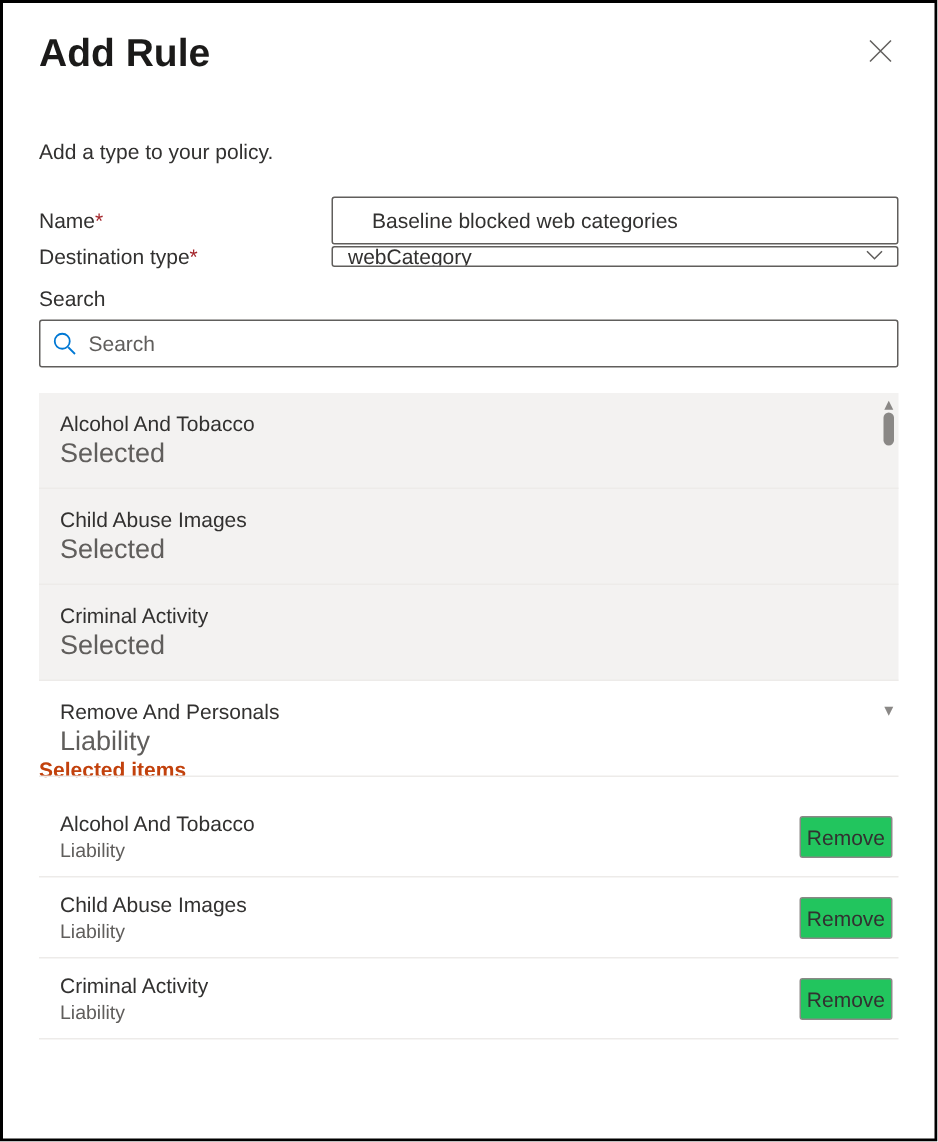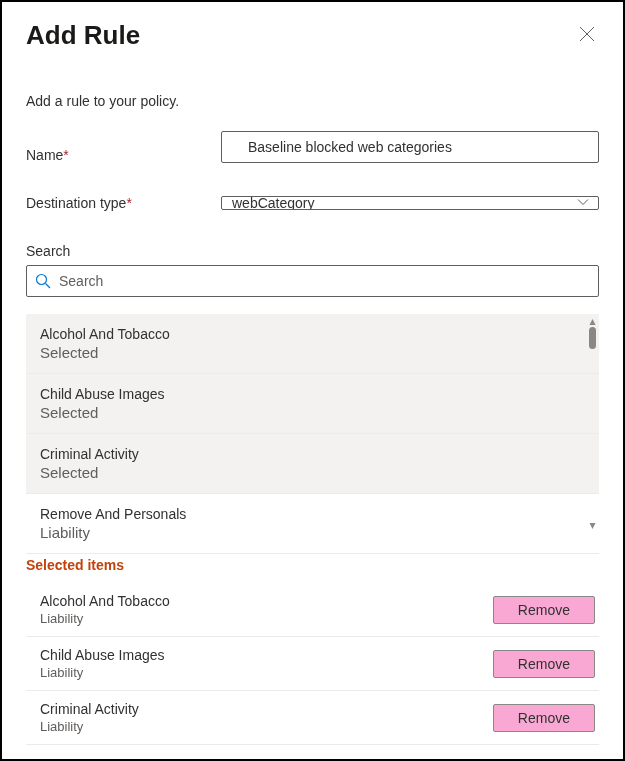--- a/index.html
+++ b/index.html
@@ -36,22 +36,22 @@
       color: #605e5c;
     }
     .close-btn svg { width: 16px; height: 16px; }
     .subtitle {
       font-size: 14px;
       color: #323130;
       margin-bottom: 22px;
     }
     .field-row {
       display: flex;
-      align-items: flex-end;
-      margin-bottom: 32px;
+      align-items: center;
+      margin-bottom: 0;
     }
     .field-label {
       width: 195px;
       font-size: 14px;
       color: #323130;
     }
     .req { color: #a4262c; }
     .text-input {
       flex: 1;
       height: 32px;
@@ -132,21 +132,21 @@
     }
     .list-item.selected {
       background: #f3f2f1;
     }
     .item-title {
       font-size: 14px;
       color: #323130;
       margin-bottom: 2px;
     }
     .item-sub {
-      font-size: 15px;
+      font-size: 18px;
       color: #605e5c;
     }
     .scroll-track {
       position: absolute;
       right: 0;
       top: 0;
       width: 13px;
       height: 100%;
       display: flex;
       flex-direction: column;
@@ -185,24 +185,24 @@
     .sel-title {
       font-size: 14px;
       color: #323130;
       margin-bottom: 2px;
     }
     .sel-sub {
       font-size: 13px;
       color: #605e5c;
     }
     .remove-btn {
-      background: #f9a8d4;
+      background: #22c55e;
       border: 1px solid #8a8886;
       border-radius: 2px;
-      padding: 5px 24px;
+      padding: 5px 4px;
       font-size: 14px;
       font-family: inherit;
       cursor: pointer;
       color: #323130;
     }
   </style>
 </head>
 <body>
 
 <div class="panel">
@@ -210,21 +210,21 @@
     <h1 class="title">Add Rule</h1>
     <button class="close-btn">
       <span>
         <svg viewBox="0 0 16 16" fill="none" stroke="currentColor" stroke-width="1">
             <path d="M1 1 L15 15 M15 1 L1 15"></path>
           </svg>
       </span>
     </button>
   </div>
 
-  <p class="subtitle">Add a rule to your policy.</p>
+  <p class="subtitle">Add a type to your policy.</p>
 
   <div class="field-row">
     <label class="field-label">
       <span>Name</span><span class="req">*</span>
     </label>
     <input class="text-input" type="text" value="Baseline blocked web categories" style="">
   </div>
 
   <div class="field-row">
     <label class="field-label">

